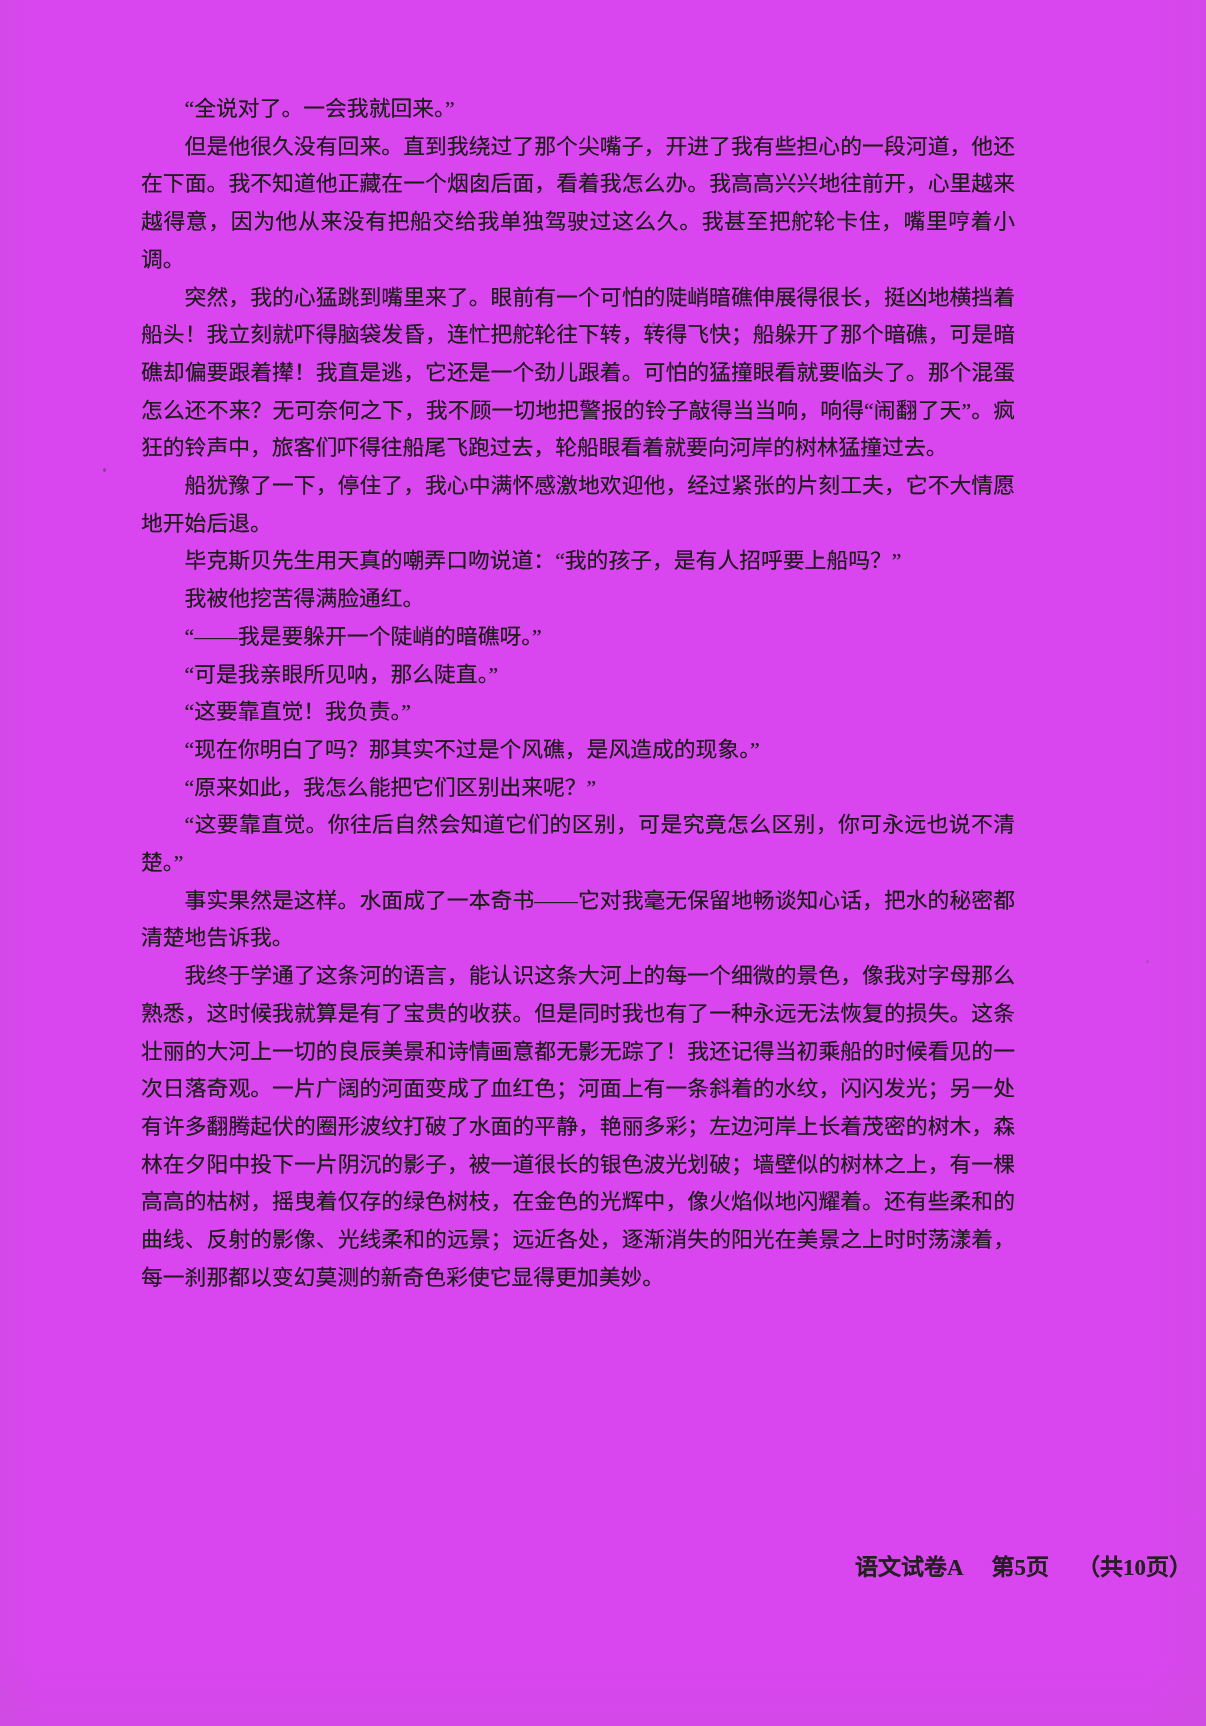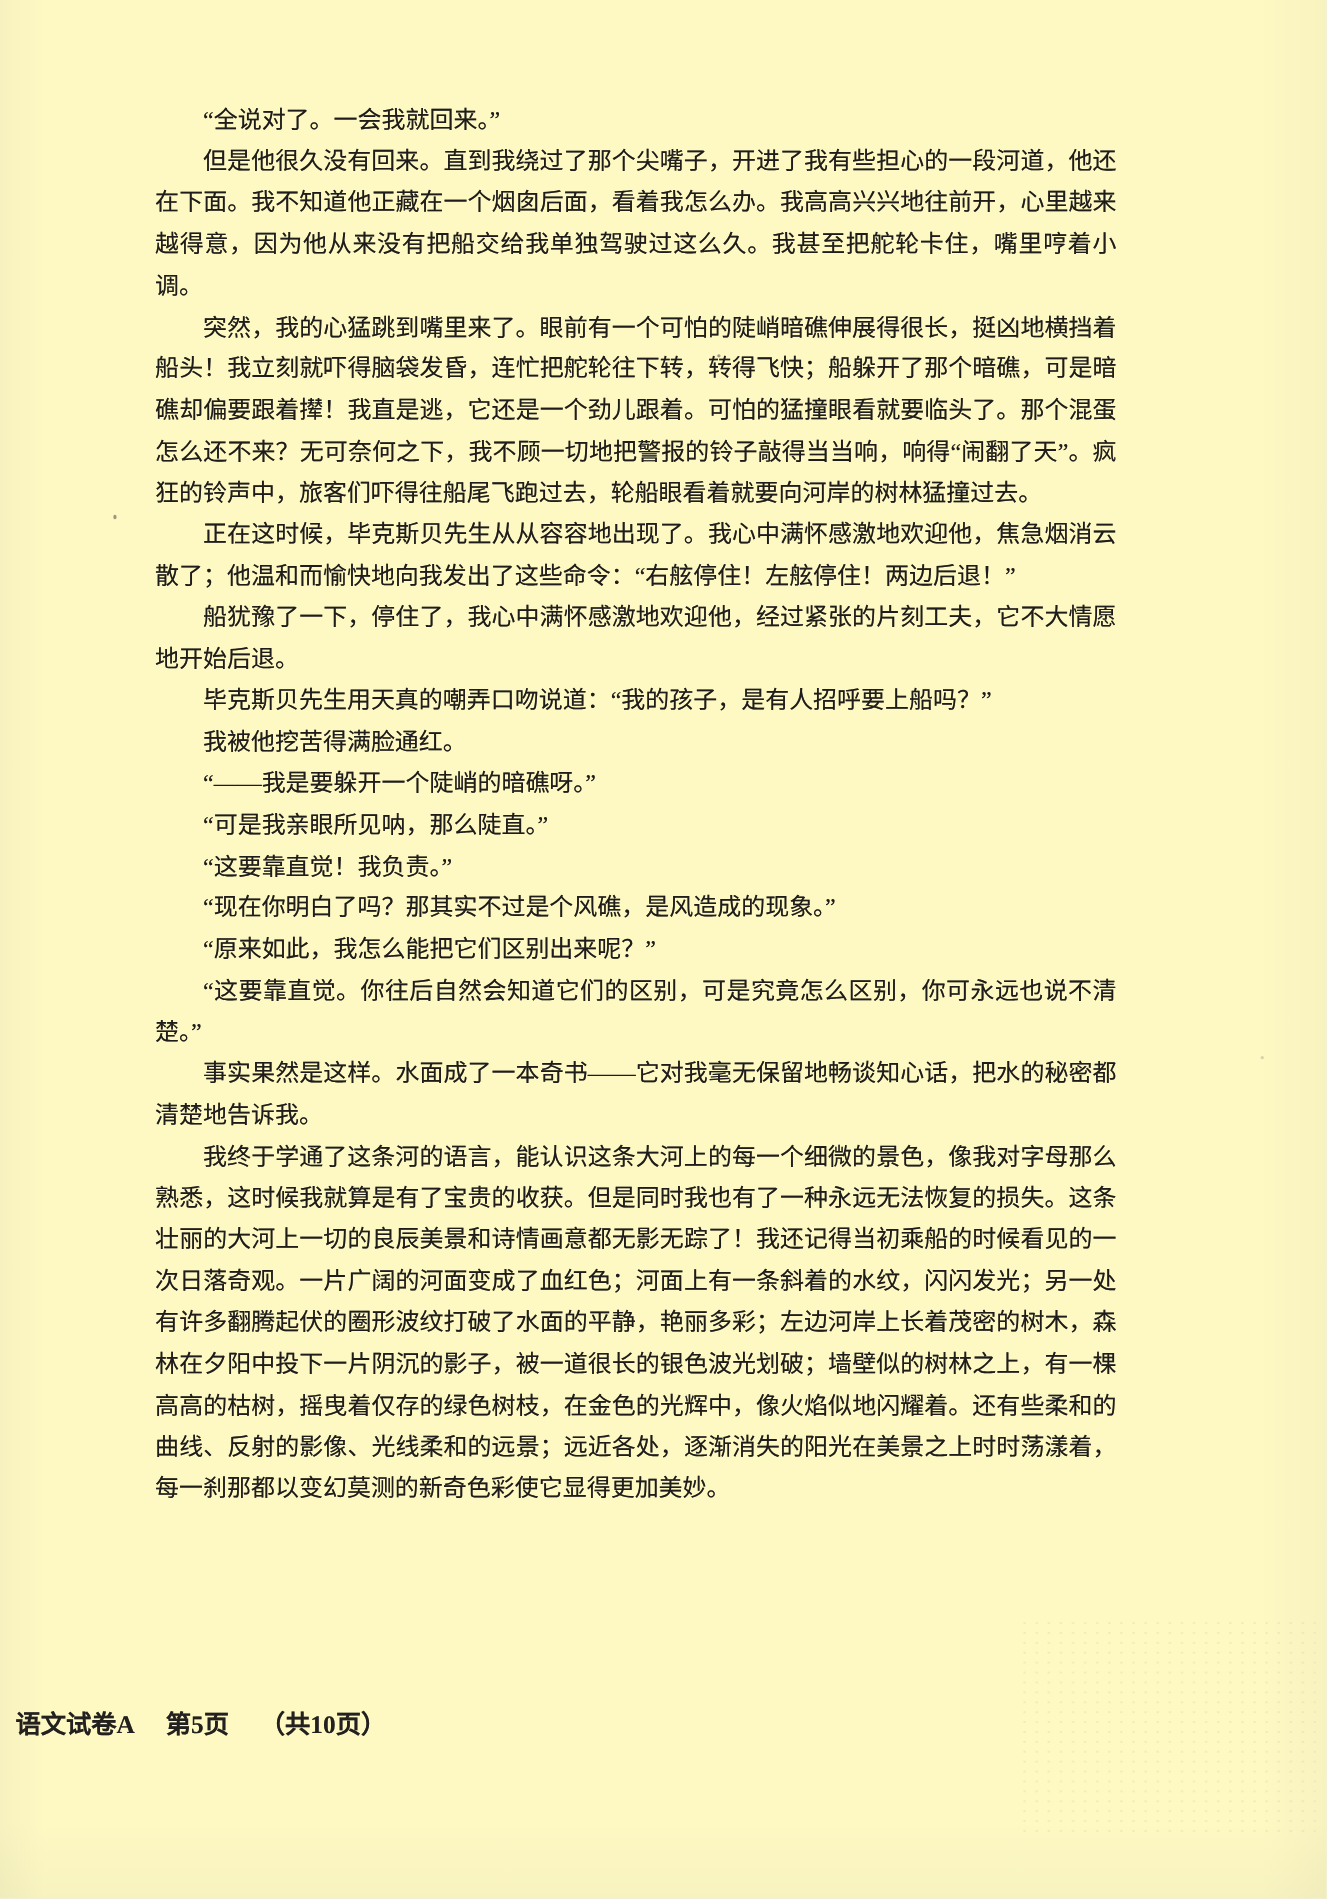--- a/index.html
+++ b/index.html
@@ -45,21 +45,21 @@
   .passage p {
     margin: 0;
     padding: 0;
     text-indent: 2em;
   }
   .page-footer {
     position: absolute;
     left: 0;
     top: 1548px;
     width: 100%;
-    text-align: left;
+    text-align: right;
     font-size: 23px;
     font-weight: 700;
     color: #232120;
     text-shadow: 0 0 0.5px rgba(20,18,16,0.5);
     font-family: Liberation Serif, serif;
   }
   .page-footer .seg { margin: 0 14px; }
   
   .scan-noise {
     position: absolute;
@@ -78,28 +78,27 @@
     background: rgba(60,58,55,0.5);
     pointer-events: none;
   }
   .speck-1 { left: 652px; top: 322px; width: 3px; height: 3px; }
   .speck-2 { left: 103px; top: 468px; width: 3px; height: 4px; }
   .speck-3 { left: 1146px; top: 960px; width: 3px; height: 3px; opacity: .4; }
 </style>
 </head>
 <body>
 
-<div class="page" style="background: #fef9c3; color: rgb(31, 29, 28);">
+<div class="page" style="background: #d946ef; color: rgb(31, 29, 28);">
 
   <main class="passage">
 
   <p>“全说对了。一会我就回来。”</p>
       <p>但是他很久没有回来。直到我绕过了那个尖嘴子，开进了我有些担心的一段河道，他还在下面。我不知道他正藏在一个烟囱后面，看着我怎么办。我高高兴兴地往前开，心里越来越得意，因为他从来没有把船交给我单独驾驶过这么久。我甚至把舵轮卡住，嘴里哼着小调。</p>
       <p>突然，我的心猛跳到嘴里来了。眼前有一个可怕的陡峭暗礁伸展得很长，挺凶地横挡着船头！我立刻就吓得脑袋发昏，连忙把舵轮往下转，转得飞快；船躲开了那个暗礁，可是暗礁却偏要跟着撵！我直是逃，它还是一个劲儿跟着。可怕的猛撞眼看就要临头了。那个混蛋怎么还不来？无可奈何之下，我不顾一切地把警报的铃子敲得当当响，响得“闹翻了天”。疯狂的铃声中，旅客们吓得往船尾飞跑过去，轮船眼看着就要向河岸的树林猛撞过去。</p>
-      <p>正在这时候，毕克斯贝先生从从容容地出现了。我心中满怀感激地欢迎他，焦急烟消云散了；他温和而愉快地向我发出了这些命令：“右舷停住！左舷停住！两边后退！”</p>
       <p>船犹豫了一下，停住了，我心中满怀感激地欢迎他，经过紧张的片刻工夫，它不大情愿地开始后退。</p>
       <p>毕克斯贝先生用天真的嘲弄口吻说道：“我的孩子，是有人招呼要上船吗？”</p>
       <p>我被他挖苦得满脸通红。</p>
       <p>“——我是要躲开一个陡峭的暗礁呀。”</p>
       <p>“可是我亲眼所见呐，那么陡直。”</p>
       <p>“这要靠直觉！我负责。”</p>
       <p>“现在你明白了吗？那其实不过是个风礁，是风造成的现象。”</p>
       <p>“原来如此，我怎么能把它们区别出来呢？”</p>
       <p>“这要靠直觉。你往后自然会知道它们的区别，可是究竟怎么区别，你可永远也说不清楚。”</p>
       <p>事实果然是这样。水面成了一本奇书——它对我毫无保留地畅谈知心话，把水的秘密都清楚地告诉我。</p>

